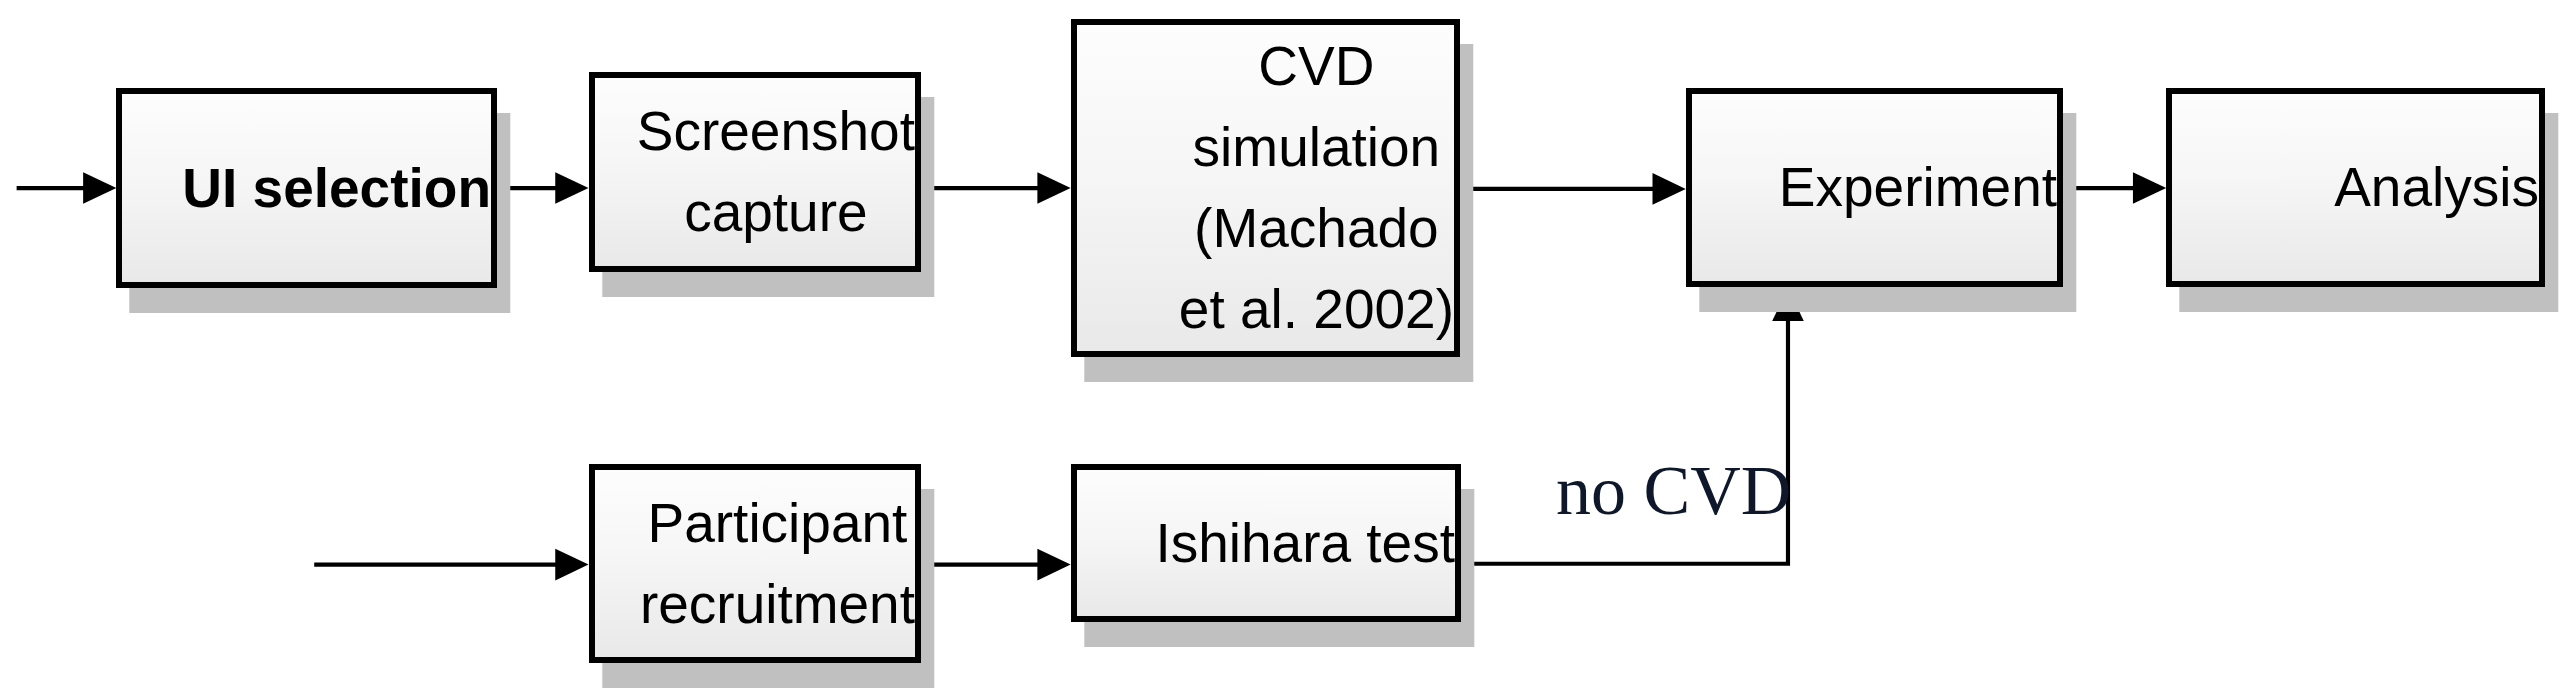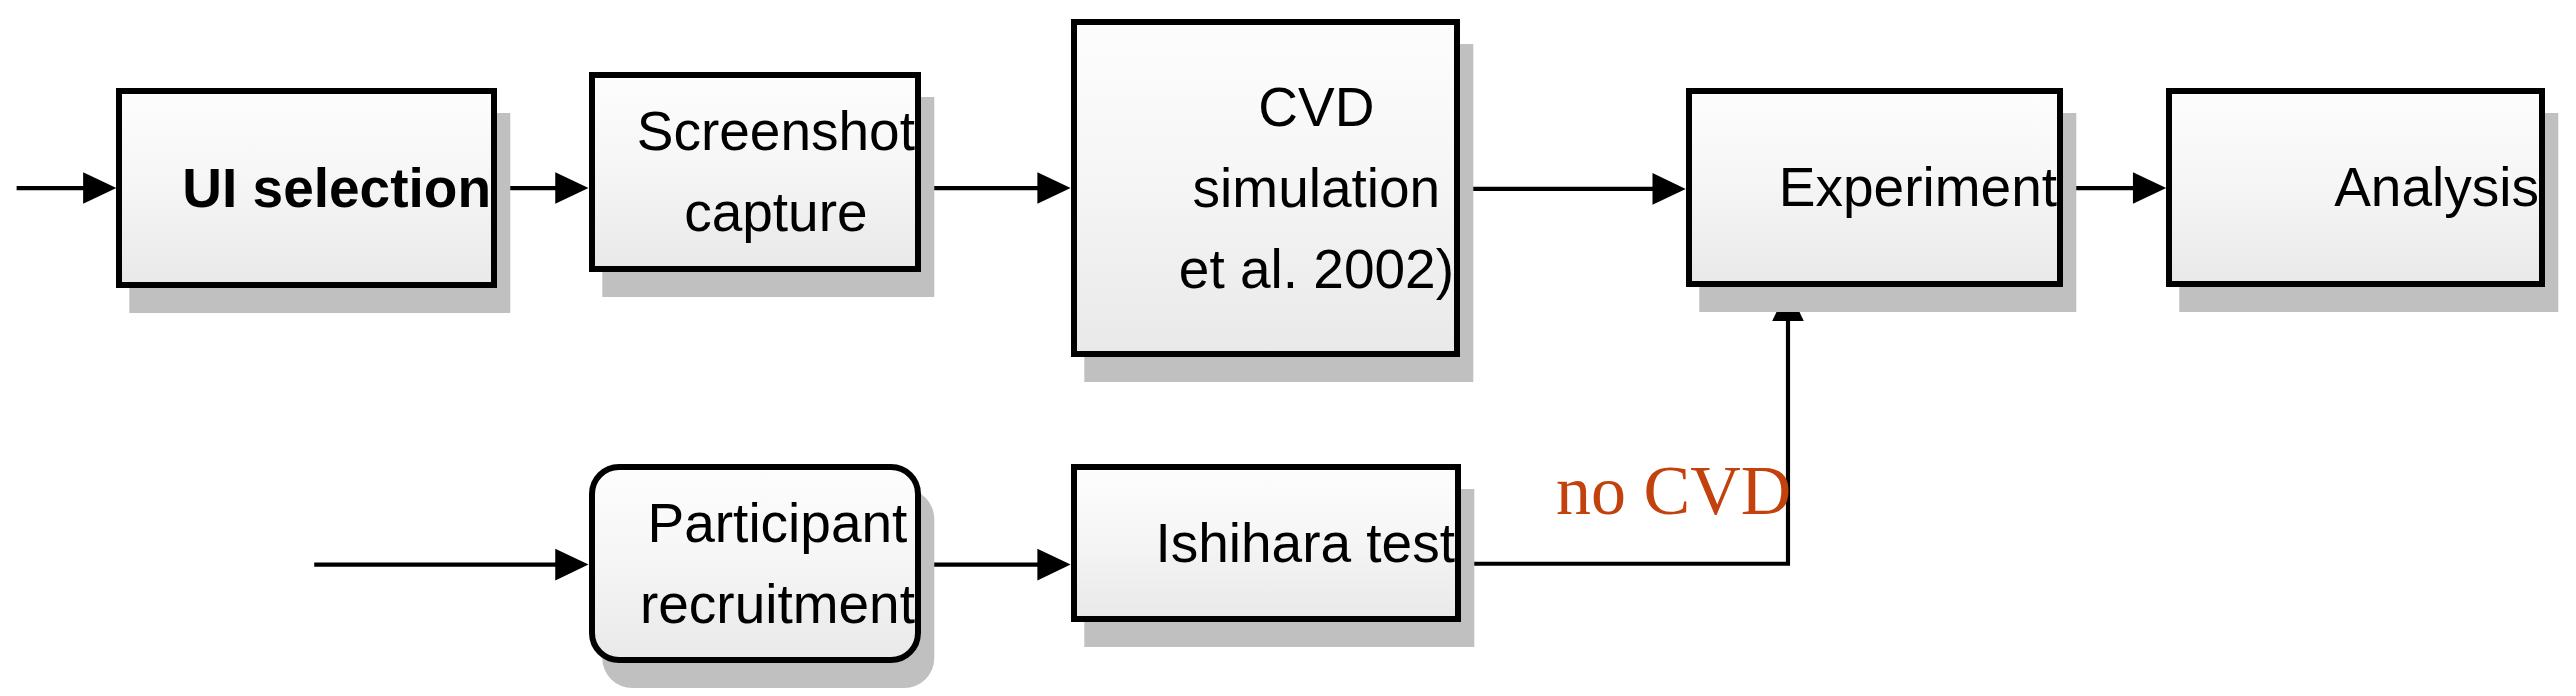--- a/index.html
+++ b/index.html
@@ -35,21 +35,21 @@
     line-height: 81px;
     color: #000000;
   }
   .tline { display: block; white-space: nowrap; }
 
   .n-ui          { left: 116px;  top: 88px; width: 381px; height: 200px; font-weight: bold; }
   .n-screenshot  { left: 589px;  top: 72px; width: 332px; height: 200px; }
   .n-cvd         { left: 1071px; top: 19px;  width: 389px; height: 338px; }
   .n-experiment  { left: 1686px; top: 88px; width: 377px; height: 199px; }
   .n-analysis    { left: 2166px; top: 88px; width: 379px; height: 199px; }
-  .n-participant { left: 589px;  top: 464px; width: 332px; height: 199px; border-radius: 30px; }
+  .n-participant { left: 589px;  top: 464px; width: 332px; height: 199px; }
   .n-ishihara    { left: 1071px; top: 464px; width: 390px; height: 158px; }
 
   
   svg.edges {
     position: absolute;
     left: 0; top: 0;
     width: 2576px; height: 697px;
   }
   svg.edges line, svg.edges polyline {
     stroke: #000000;
@@ -62,21 +62,21 @@
   .edge-label {
     position: absolute;
     left: 1556px;
     top: 456px;
     width: 223px;
     text-align: center;
     font-family: "Liberation Serif", serif;
     font-size: 70px;
     line-height: 1;
     white-space: nowrap;
-    color: #c2410c;
+    color: #0f172a;
   }
 </style>
 </head>
 <body>
 
 <div class="stage">
 
   <svg class="edges" viewBox="0 0 3099 838" xmlns="http://www.w3.org/2000/svg">
 
     <line x1="20" y1="226" x2="102" y2="226"></line>
@@ -114,20 +114,21 @@
     <div class="node-text">
       <span class="tline">Screenshot</span>
       <span class="tline">capture</span>
     </div>
   </div>
 
   <div class="node n-cvd">
     <div class="node-text">
       <span class="tline">CVD</span>
       <span class="tline">simulation</span>
+      <span class="tline">(Machado</span>
       <span class="tline">et al. 2002)</span>
     </div>
   </div>
 
   <div class="node n-experiment">
     <div class="node-text">
       <span class="tline">Experiment</span>
     </div>
   </div>
 

